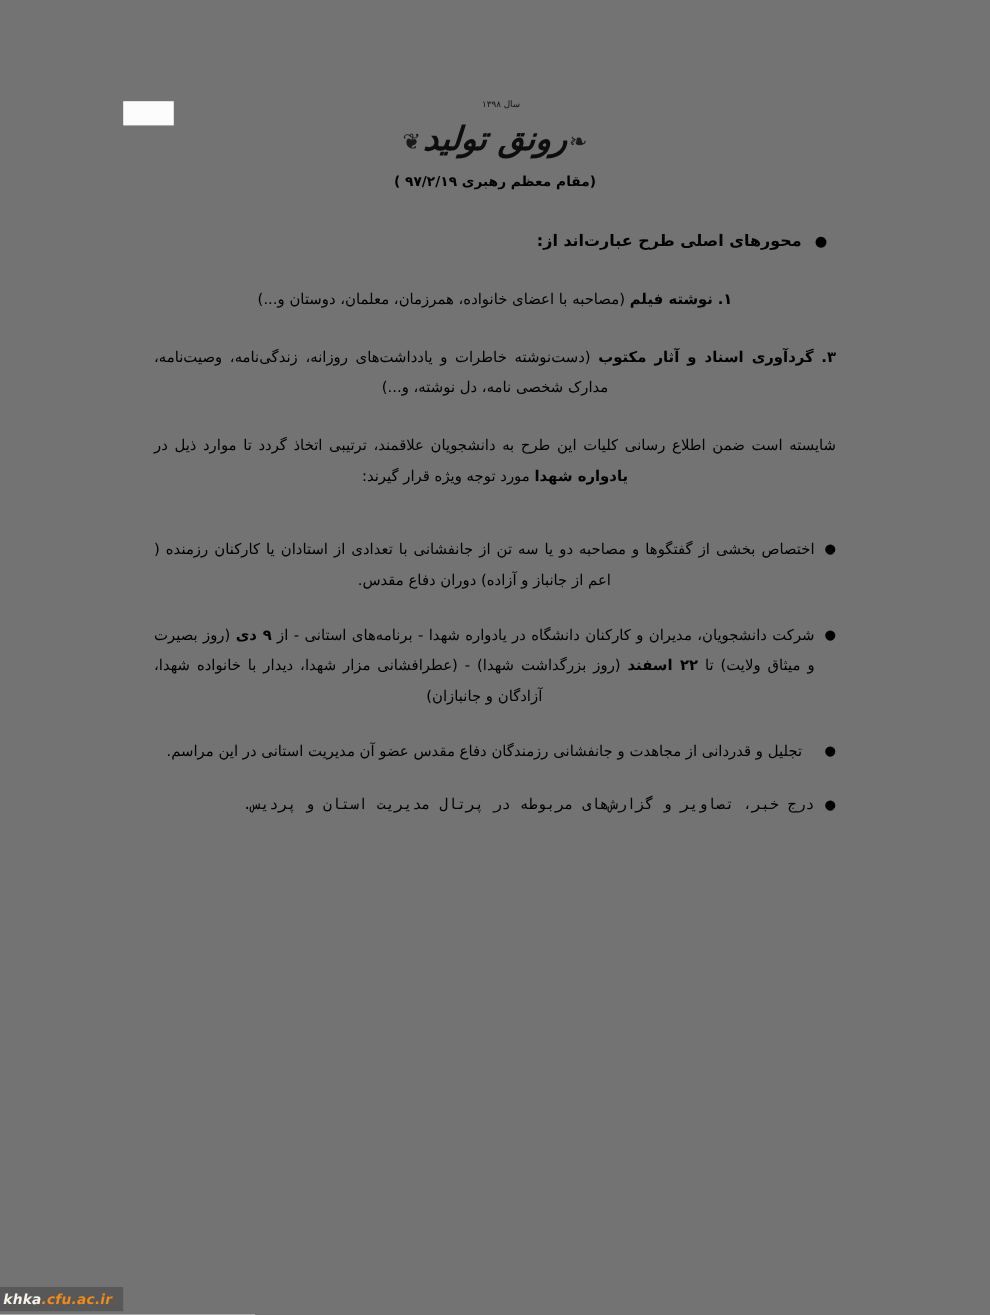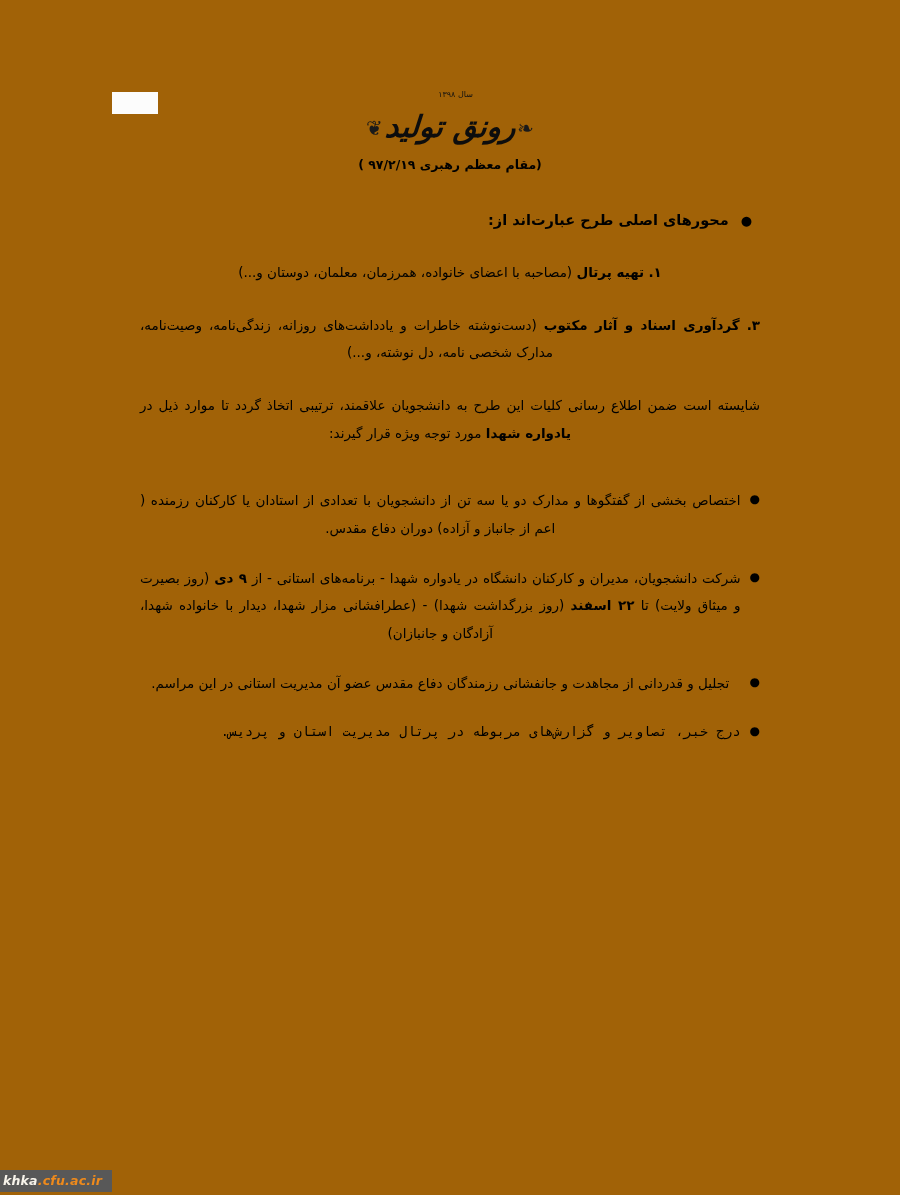--- a/index.html
+++ b/index.html
@@ -14,21 +14,21 @@
     height: 1195px;
     position: relative;
     overflow: hidden;
     font-family: "DejaVu Sans", "Liberation Sans", sans-serif;
     color: #000000;
   }
 
   .page {
     position: absolute;
     inset: 0;
-    background: #a16207;
+    background: #737373;
   }
 
   
   .scan-artifact {
     position: absolute;
     left: 112px;
     top: 92px;
     width: 46px;
     height: 22px;
     background: #fcfcfc;
@@ -214,39 +214,39 @@
 
   <div class="body-area">
 
     <div class="lead-bullet">
       <span class="dot">●</span>
       <span>محورهای اصلی طرح عبارت‌اند از:</span>
     </div>
 
     <div class="numbered" style="text-align-last:center;">
       <span class="num">۱.</span>
-      <span class="hd">تهیه پرتال</span>
+      <span class="hd">نوشته فیلم</span>
       <span>(مصاحبه با اعضای خانواده، همرزمان، معلمان، دوستان و...)</span>
     </div>
 
 
     <div class="numbered justify-full">
       <span class="num">۳.</span>
       <span class="hd">گردآوری اسناد و آثار مکتوب</span>
       <span>(دست‌نوشته خاطرات و یادداشت‌های روزانه، زندگی‌نامه، وصیت‌نامه، مدارک شخصی نامه، دل نوشته، و...)</span>
     </div>
 
 
     <div class="para">
       <span>شایسته است ضمن اطلاع رسانی کلیات این طرح به دانشجویان علاقمند، ترتیبی اتخاذ گردد تا موارد ذیل در </span><span class="hd">یادواره شهدا</span><span> مورد توجه ویژه قرار گیرند:</span>
     </div>
 
     <div class="bullet-row">
       <span class="dot">●</span>
-      <span class="btext">اختصاص بخشی از گفتگوها و مدارک دو یا سه تن از دانشجویان با تعدادی از استادان یا کارکنان رزمنده ( اعم از جانباز و آزاده) دوران دفاع مقدس.</span>
+      <span class="btext">اختصاص بخشی از گفتگوها و مصاحبه دو یا سه تن از جانفشانی با تعدادی از استادان یا کارکنان رزمنده ( اعم از جانباز و آزاده) دوران دفاع مقدس.</span>
     </div>
 
     <div class="bullet-row">
       <span class="dot">●</span>
       <span class="btext"><span>شرکت دانشجویان، مدیران و کارکنان دانشگاه در یادواره شهدا - برنامه‌های استانی - از </span><b>۹ دی</b><span> (روز بصیرت و میثاق ولایت) تا </span><b>۲۲ اسفند</b><span> (روز بزرگداشت شهدا) - (عطرافشانی مزار شهدا، دیدار با خانواده شهدا، آزادگان و جانبازان)</span></span>
     </div>
 
     <div class="bullet-row">
       <span class="dot">●</span>
       <span class="btext">تجلیل و قدردانی از مجاهدت و جانفشانی رزمندگان دفاع مقدس عضو آن مدیریت استانی در این مراسم.</span>

